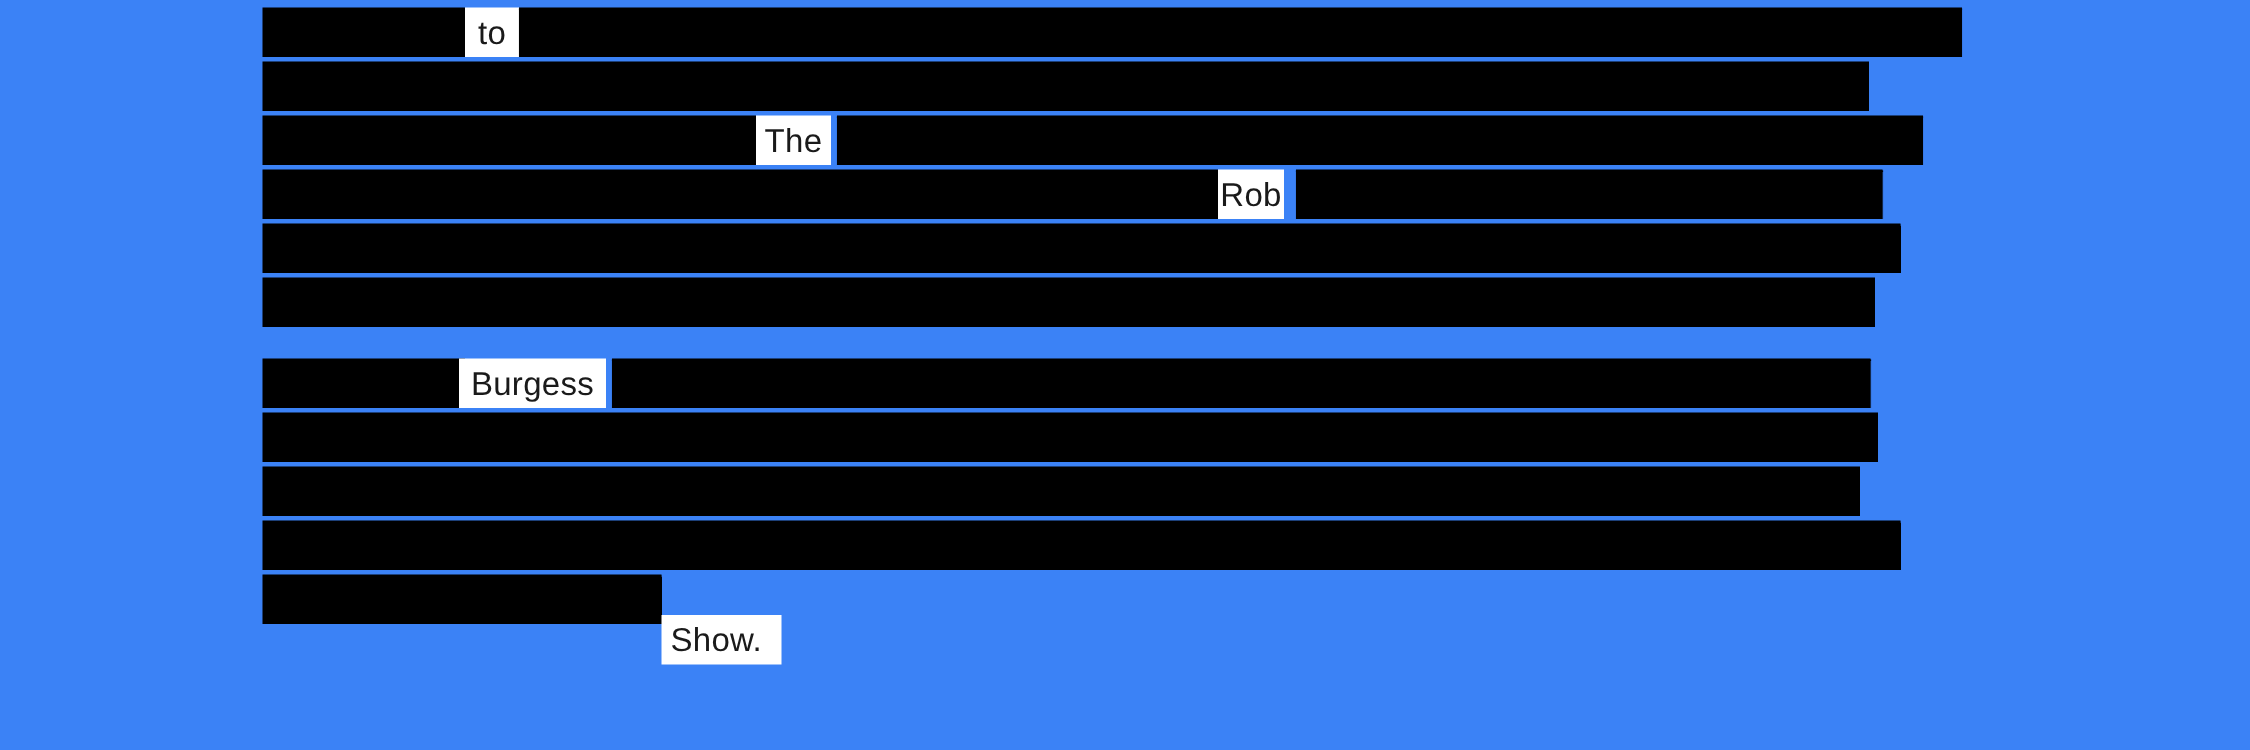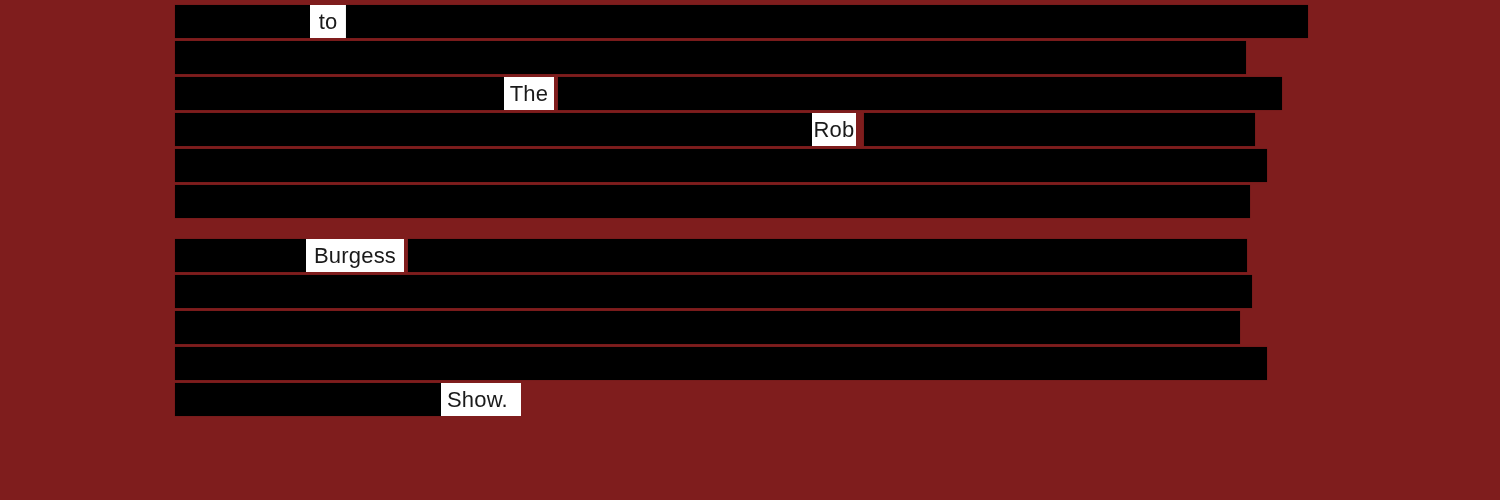--- a/index.html
+++ b/index.html
@@ -10,21 +10,21 @@
   body {
     width: 1500px;
     height: 500px;
     overflow: hidden;
     font-family: "Liberation Sans", sans-serif;
   }
   #page {
     position: relative;
     width: 1500px;
     height: 500px;
-    background: #7f1d1d;
+    background: #3b82f6;
   }
   .block {
     position: absolute;
     left: 0;
     top: 0;
     width: 1500px;
   }
   .doc-line {
     position: absolute;
     left: 0;
@@ -52,20 +52,21 @@
     color: #1a1a1a;
     font-size: 22px;
     letter-spacing: 0.2px;
     text-align: center;
     overflow: hidden;
   }
   .visible-word.left-align {
     text-align: left;
     padding-left: 6px;
     box-sizing: border-box;
+    margin-top: 27px;
   }
 </style>
 </head>
 <body>
 
 <div id="page">
   <div id="doc-body" style="background: rgb(255, 255, 255);">
       <div class="block">
         <div class="doc-line" style="top: 5px;">
           <span class="redaction" style="position: absolute; left: 175px; width: 135px;"></span>

